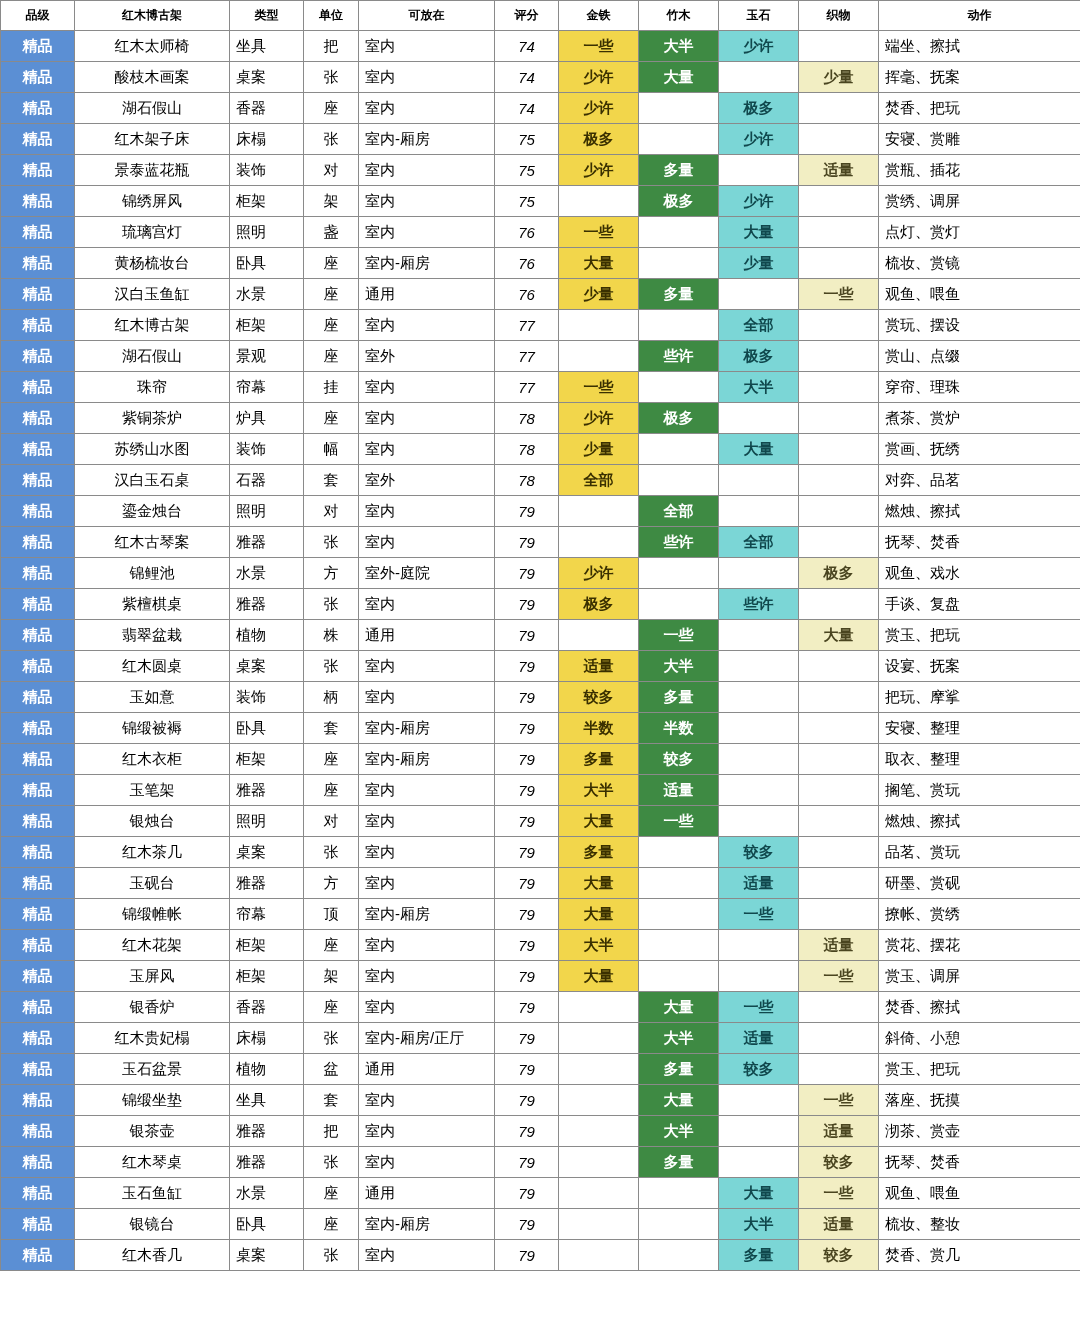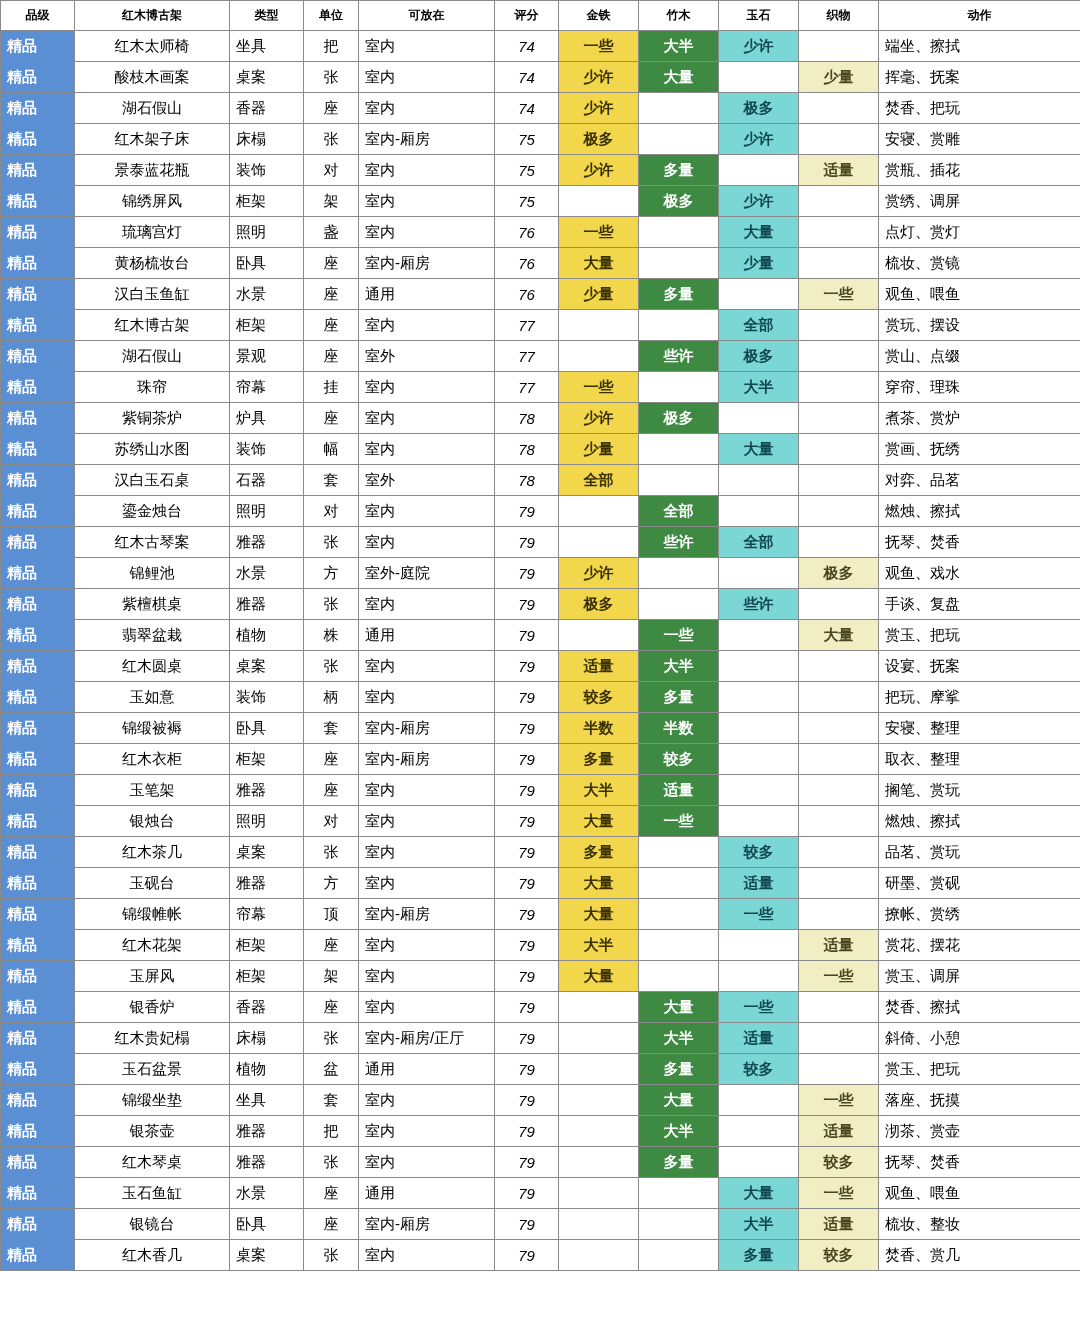--- a/index.html
+++ b/index.html
@@ -43,21 +43,21 @@
   col.c-metal   { width: 80px; }
   col.c-bamboo  { width: 80px; }
   col.c-jade    { width: 80px; }
   col.c-fabric  { width: 80px; }
   col.c-action  { width: 202px; }
 
   td.grade {
     background: #5b8fd4;
     color: #ffffff;
     font-weight: bold;
-    text-align: left;
+    text-align: center;
   }
   td.name   { text-align: center; padding-left: 10px; }
   td.type   { text-align: left; }
   td.unit   { text-align: center; }
   td.place  { text-align: left; padding-left: 8px; }
   td.score  { text-align: center; font-style: italic; }
   td.action { text-align: left; padding-left: 8px; }
 
   td.mat {
     text-align: center;

